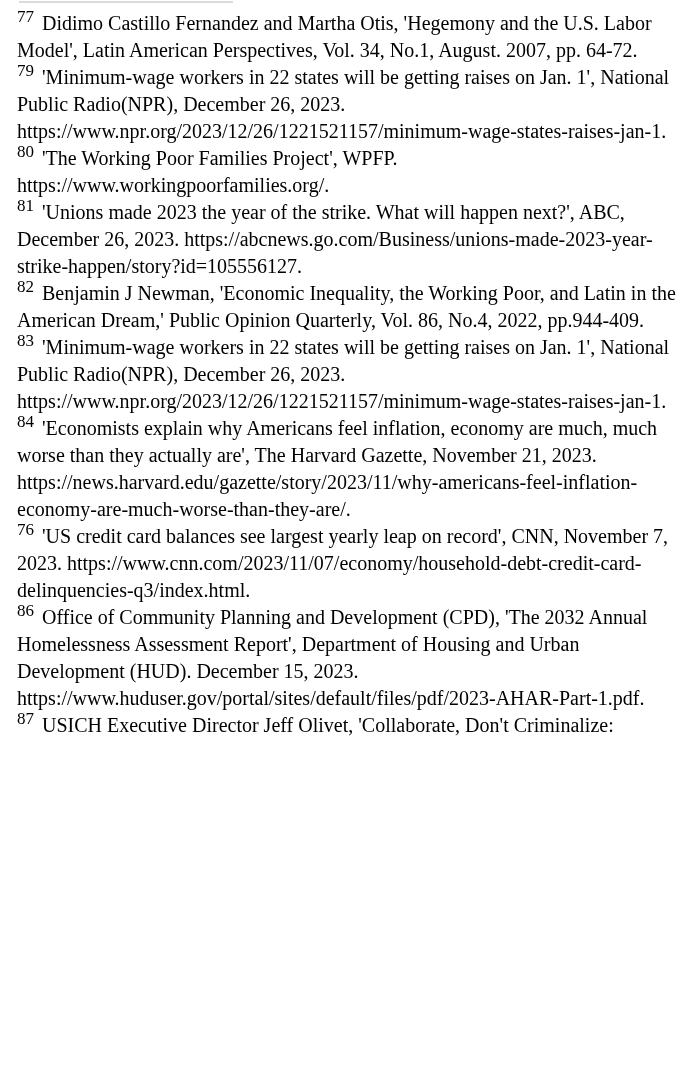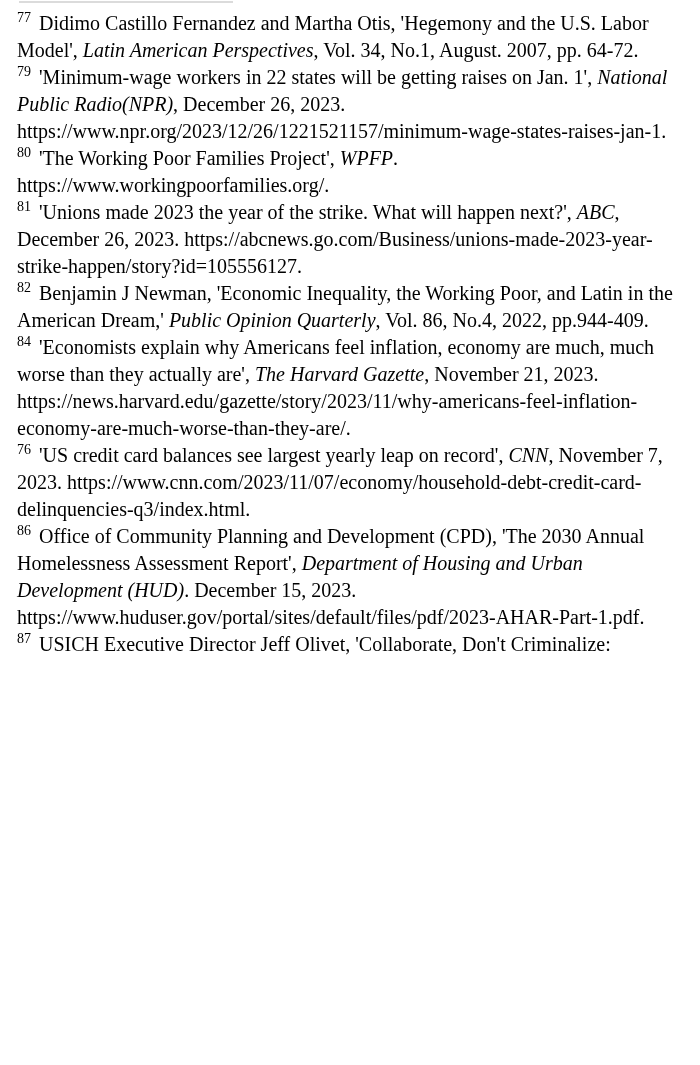--- a/index.html
+++ b/index.html
@@ -30,37 +30,37 @@
   }
   p.footnote {
     margin: 0;
     font-size: 20px;
     line-height: 27px;
     text-align: left;
     overflow-wrap: break-word;
     word-wrap: break-word;
   }
   p.footnote sup {
-    font-size: 14px;
+    font-size: 17px;
     line-height: 0;
     vertical-align: super;
     margin-right: 8px;
   }
   p.footnote .italic {
-    font-style: italic;
   }
 </style>
 </head>
 <body>
 
 <div class="separator"></div>
 
 <div class="footnotes">
     <p class="footnote"><sup>77</sup><span>Didimo Castillo Fernandez and Martha Otis, 'Hegemony and the U.S. Labor Model', </span><span class="italic">Latin American Perspectives</span><span>, Vol. 34, No.1, August. 2007, pp. 64-72.</span></p>
     <p class="footnote"><sup>79</sup><span>'Minimum-wage workers in 22 states will be getting raises on Jan. 1', </span><span class="italic">National Public Radio(NPR)</span><span>, December 26, 2023. https://www.npr.org/2023/12/26/1221521157/minimum-wage-states-raises-jan-1.</span></p>
     <p class="footnote"><sup>80</sup><span>'The Working Poor Families Project', </span><span class="italic">WPFP</span><span>. https://www.workingpoorfamilies.org/.</span></p>
     <p class="footnote"><sup>81</sup><span>'Unions made 2023 the year of the strike. What will happen next?', </span><span class="italic">ABC</span><span>, December 26, 2023. https://abcnews.go.com/Business/unions-made-2023-year-strike-happen/story?id=105556127.</span></p>
     <p class="footnote"><sup>82</sup><span>Benjamin J Newman, 'Economic Inequality, the Working Poor, and Latin in the American Dream,' </span><span class="italic">Public Opinion Quarterly</span><span>, Vol. 86, No.4, 2022, pp.944-409.</span></p>
+    <p class="footnote"><sup>83</sup><span>'Minimum-wage workers in 22 states will be getting raises on Jan. 1', </span><span class="italic">National Public Radio(NPR)</span><span>, December 26, 2023. https://www.npr.org/2023/12/26/1221521157/minimum-wage-states-raises-jan-1.</span></p>
     <p class="footnote"><sup>84</sup><span>'Economists explain why Americans feel inflation, economy are much, much worse than they actually are', </span><span class="italic">The Harvard Gazette</span><span>, November 21, 2023. https://news.harvard.edu/gazette/story/2023/11/why-americans-feel-inflation-economy-are-much-worse-than-they-are/.</span></p>
     <p class="footnote"><sup>76</sup><span>'US credit card balances see largest yearly leap on record', </span><span class="italic">CNN</span><span>, November 7, 2023. https://www.cnn.com/2023/11/07/economy/household-debt-credit-card-delinquencies-q3/index.html.</span></p>
-    <p class="footnote"><sup>86</sup><span>Office of Community Planning and Development (CPD), 'The 2030 Annual Homelessness Assessment Report', </span><span class="italic">Department of Housing and Urban Development (HUD)</span><span>. December 15, 2023. https://www.huduser.gov/portal/sites/default/files/pdf/2023-AHAR-Part-1.pdf.</span></p>
+    <p class="footnote"><sup>86</sup><span>Office of Community Planning and Development (CPD), 'The 2032 Annual Homelessness Assessment Report', </span><span class="italic">Department of Housing and Urban Development (HUD)</span><span>. December 15, 2023. https://www.huduser.gov/portal/sites/default/files/pdf/2023-AHAR-Part-1.pdf.</span></p>
     <p class="footnote"><sup>87</sup><span>USICH Executive Director Jeff Olivet, 'Collaborate, Don't Criminalize:</span></p>
   </div>
 
 </body></html>

